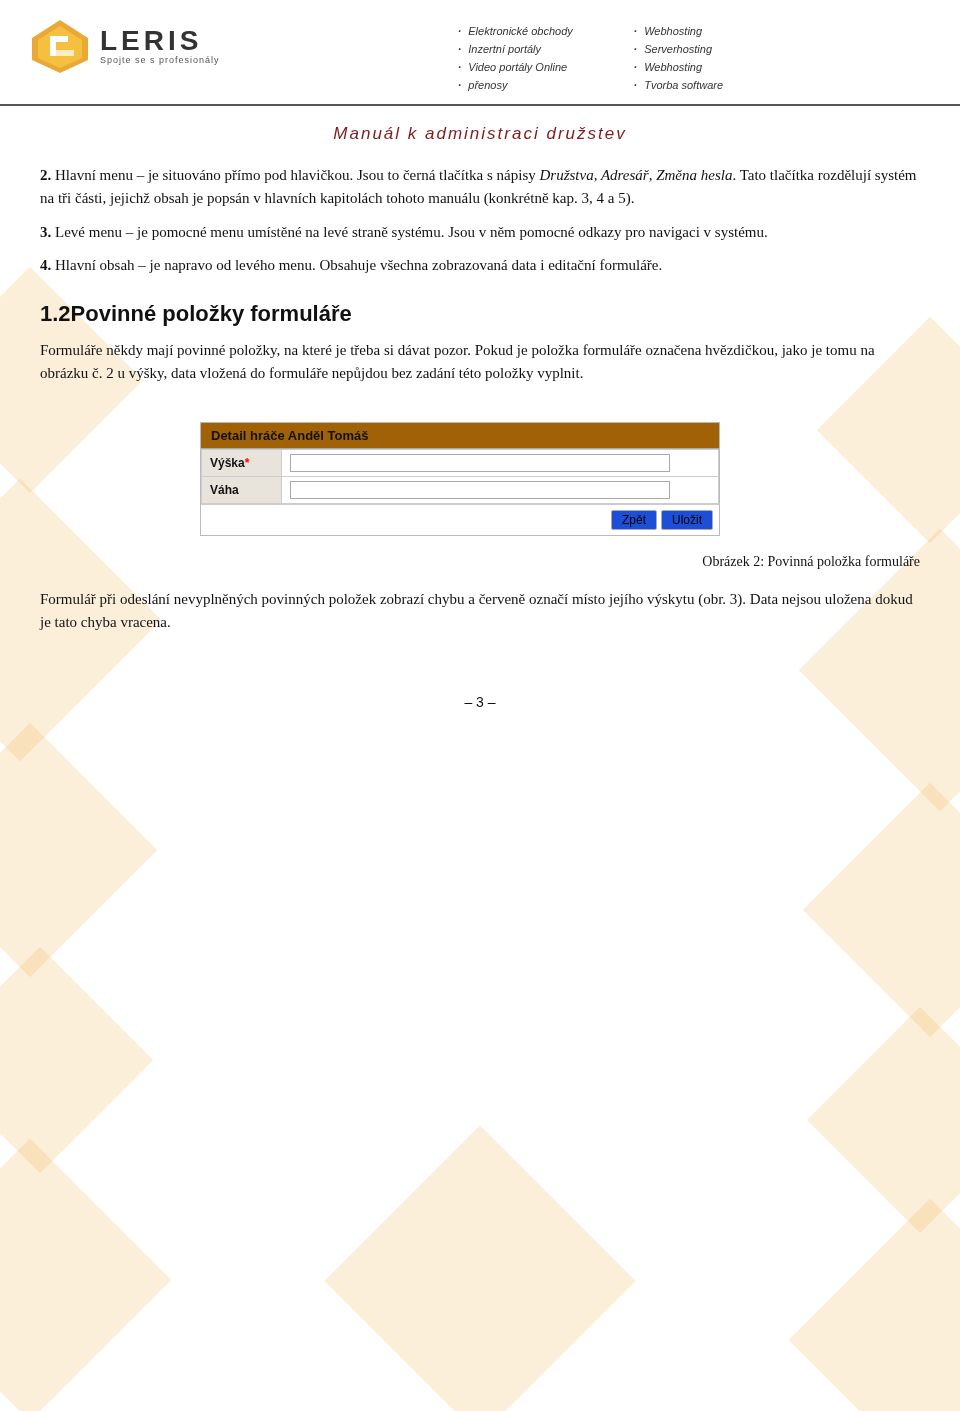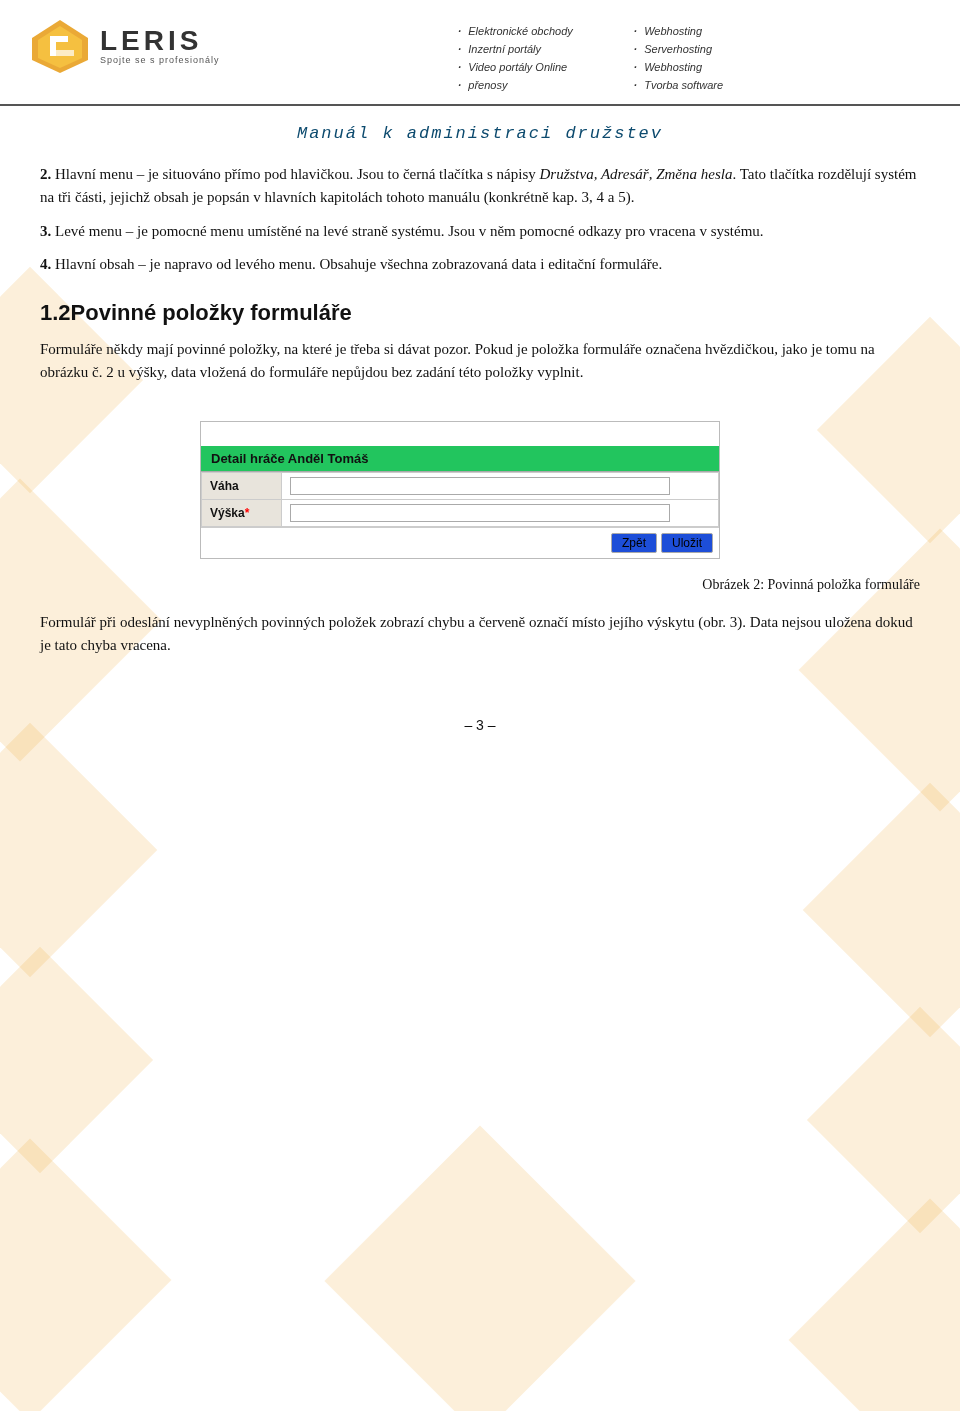--- a/index.html
+++ b/index.html
@@ -107,22 +107,22 @@
       margin-right: 2px;
     }
 
     
     .page-title-area {
       text-align: center;
       padding: 18px 30px 10px 30px;
       font-style: italic;
       font-size: 17px;
       letter-spacing: 2px;
-      color: #0c4a6e;
-      font-family: Liberation Mono, monospace;
+      color: #7f1d1d;
+      font-family: Liberation Sans, sans-serif;
     }
 
     
     .main-content {
       padding: 10px 40px 30px 40px;
     }
 
     .section-paragraph {
       margin-bottom: 10px;
       line-height: 1.55;
@@ -148,27 +148,26 @@
 
     .form-demo-wrapper {
       margin: 18px 0 8px 80px;
       background: #fff;
       border: 1px solid #bbb;
       display: inline-block;
       min-width: 520px;
     }
 
     .form-demo-title-bar {
-      background: #22c55e;
+      background: #a16207;
       border-bottom: 1px solid #aaa;
       padding: 5px 10px;
       font-size: 13px;
       font-weight: bold;
       font-family: Arial, sans-serif;
-      margin-top: 24px;
     }
 
     .form-demo-table {
       border-collapse: collapse;
       width: 100%;
     }
 
     .form-demo-table td {
       border: 1px solid #ccc;
       padding: 4px 8px;
@@ -293,21 +292,21 @@
 
   <div class="main-content">
 
     <div class="section-paragraph">
       <span class="item-num">2.</span>
       <span> Hlavní menu – je situováno přímo pod hlavičkou. Jsou to černá tlačítka s nápisy <em>Družstva, Adresář, Změna hesla</em>. Tato tlačítka rozdělují systém na tři části, jejichž obsah je popsán v hlavních kapitolách tohoto manuálu (konkrétně kap. 3, 4 a 5).</span>
     </div>
 
     <div class="section-paragraph">
       <span class="item-num">3.</span>
-      <span>Levé menu – je pomocné menu umístěné na levé straně systému. Jsou v něm pomocné odkazy pro vracena v systému.</span>
+      <span>Levé menu – je pomocné menu umístěné na levé straně systému. Jsou v něm pomocné odkazy pro navigaci v systému.</span>
     </div>
 
     <div class="section-paragraph">
       <span class="item-num">4.</span>
       <span>Hlavní obsah – je napravo od levého menu. Obsahuje všechna zobrazovaná data i editační formuláře.</span>
     </div>
 
     <div class="section-heading-h2">
       <span class="num">1.2</span>
       <span>Povinné položky formuláře</span>
@@ -316,29 +315,29 @@
     <div class="section-paragraph">
       <span>Formuláře někdy mají povinné položky, na které je třeba si dávat pozor. Pokud je položka formuláře označena hvězdičkou, jako je tomu na obrázku č. 2 u výšky, data vložená do formuláře nepůjdou bez zadání této položky vyplnit.</span>
     </div>
 
     <div style="margin: 18px 0 8px 80px;">
       <div class="form-demo-wrapper">
         <div class="form-demo-title-bar">Detail hráče Anděl Tomáš</div>
         <table class="form-demo-table">
           <tbody>
               <tr>
-            <td class="label-cell">Váha</td>
+            <td class="label-cell">
+              <span>Výška</span><span class="required-star">*</span>
+            </td>
             <td class="input-cell">
               <input type="text" style="">
             </td>
           </tr>
           <tr>
-            <td class="label-cell">
-              <span>Výška</span><span class="required-star">*</span>
-            </td>
+            <td class="label-cell">Váha</td>
             <td class="input-cell">
               <input type="text" style="">
             </td>
           </tr>
         </tbody>
           </table>
         <div class="form-demo-buttons">
           <button class="form-demo-btn">Zpět</button>
           <button class="form-demo-btn">Uložit</button>
         </div>

